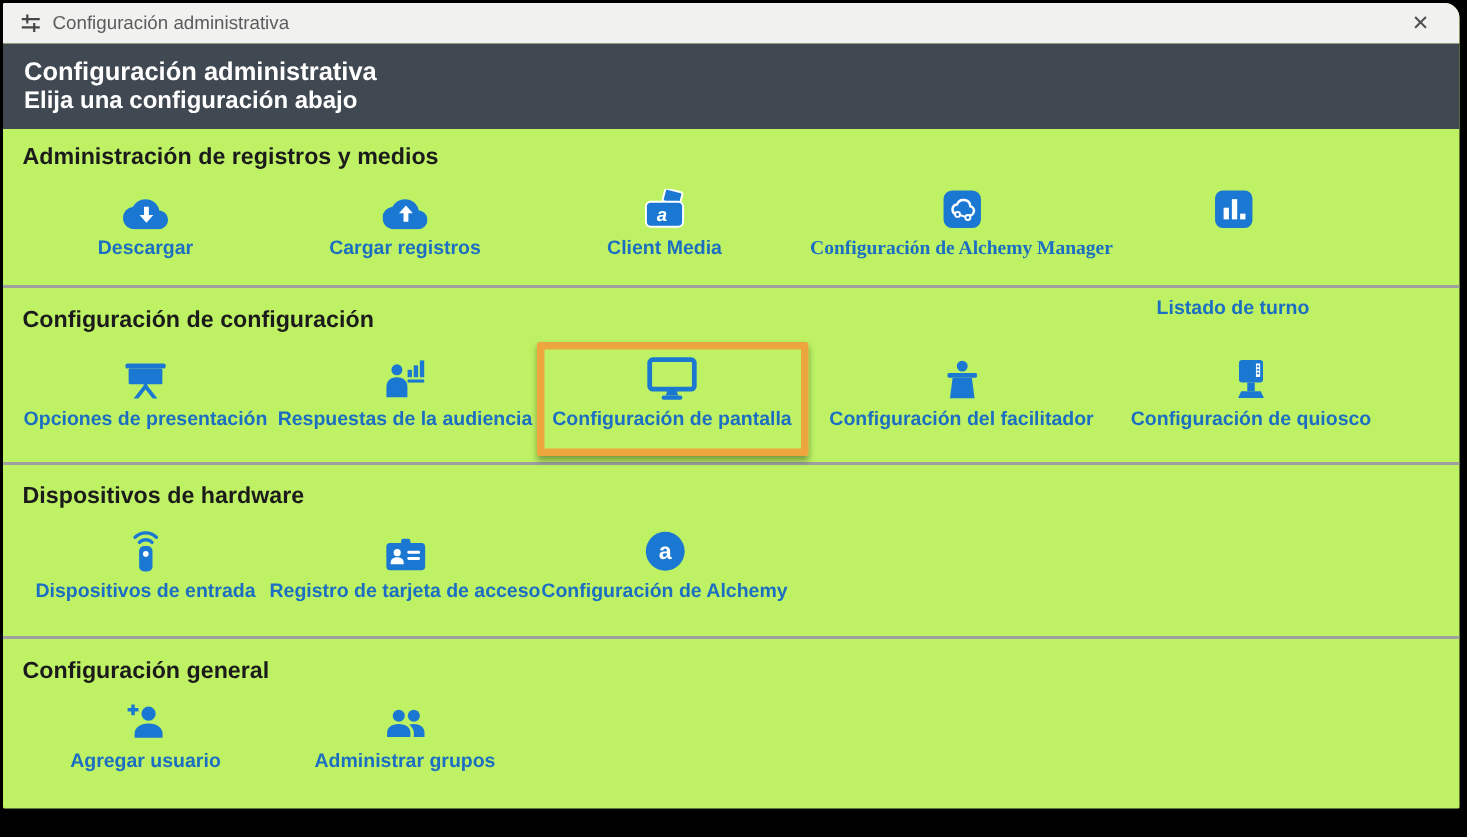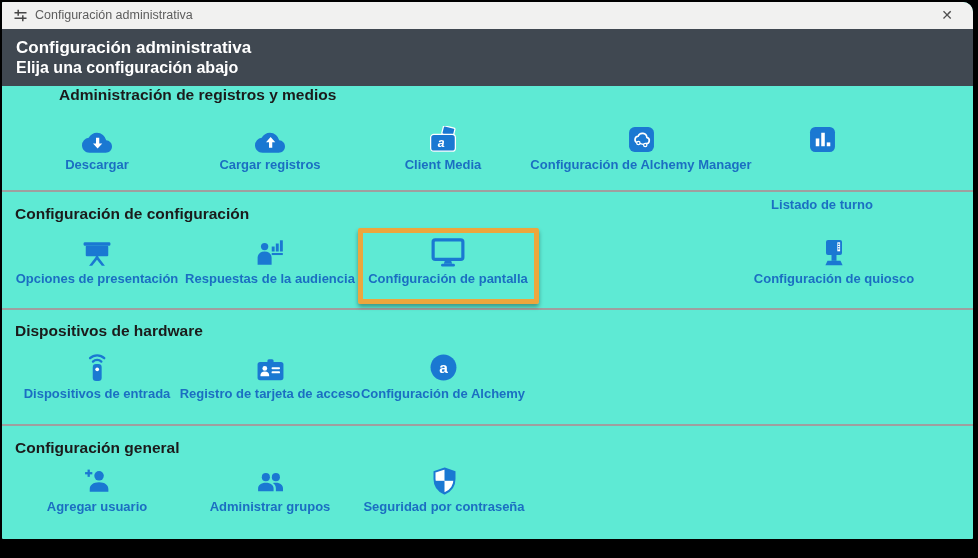--- a/index.html
+++ b/index.html
@@ -3,21 +3,21 @@
 <meta charset="utf-8">
 <style>
   * { margin:0; padding:0; box-sizing:border-box; }
   html,body { width:978px; height:558px; background:#000; overflow:hidden; }
   body { font-family:"Liberation Sans","DejaVu Sans",sans-serif; }
 
   #screen { position:relative; width:978px; height:558px; background:#000; }
 
   .window {
     position:absolute; left:2px; top:2px; width:971px; height:537px;
-    background:#5eead4; border-radius:1px 10px 1px 1px; overflow:hidden;
+    background:#bef264; border-radius:1px 10px 1px 1px; overflow:hidden;
   }
 
   
   .titlebar { position:absolute; left:0; top:0; width:100%; height:27px; background:#f1f1f0; }
   .titlebar .tb-icon { position:absolute; left:11px; top:6px; width:15px; height:15px; }
   .titlebar .tb-title { position:absolute; left:33px; top:0; line-height:27px; font-size:12.5px; color:#5c5c5c; white-space:nowrap; }
   .close-btn { position:absolute; right:16px; top:3px; width:20px; height:20px; text-align:center; line-height:20px; font-size:14px; color:#4f4f4f; cursor:default; }
 
   
   .band { position:absolute; left:0; top:27px; width:100%; height:57px; background:#404851; color:#fff; padding:8px 0 0 14px; }
@@ -59,21 +59,21 @@
       </span>
       <span class="tb-title">Configuración administrativa</span>
       <span class="close-btn">✕</span>
     </div>
 
     <div class="band">
       <div class="band-title">Configuración administrativa</div>
       <div class="band-sub">Elija una configuración abajo</div>
     </div>
 
-    <div class="section-title" style="top:84px;margin-left:44px;">Administración de registros y medios</div>
+    <div class="section-title" style="top:94px;">Administración de registros y medios</div>
 
     <div class="item" style="left:-20px; top:119px;">
       <span class="iconbox">
         <svg width="30" height="23" viewBox="0 2 24 18">
           <path fill="currentColor" d="M19.35 10.04A7.49 7.49 0 0 0 12 4C9.11 4 6.6 5.64 5.35 8.04A5.99 5.99 0 0 0 0 14c0 3.31 2.69 6 6 6h13c2.76 0 5-2.24 5-5 0-2.64-2.05-4.78-4.65-4.96z"></path>
           <path fill="#fff" d="M11.2 8h2.6v4.5h2.4L12.5 16.6 8.8 12.5h2.4z"></path>
         </svg>
       </span>
       <span class="label">Descargar</span>
     </div>
@@ -92,21 +92,21 @@
       <span class="iconbox">
         <svg width="28" height="27" viewBox="0 0 26 25">
           <rect x="12.5" y="0.8" width="11" height="8" rx="1.2" fill="currentColor" stroke="#fff" stroke-width="1.2" transform="rotate(14 18 4.8)"></rect>
           <rect x="1.5" y="7.8" width="23" height="15.5" rx="3" fill="currentColor" stroke="#fff" stroke-width="1.2"></rect>
           <text x="8.2" y="19.6" fill="#fff" font-size="11.5" font-weight="bold" font-style="italic" font-family="Liberation Sans, sans-serif">a</text>
         </svg>
       </span>
       <span class="label">Client Media</span>
     </div>
 
-    <div class="item" style="left:524px; top:119px;">
+    <div class="item" style="left:524px; top:119px;font-family:Liberation Serif, serif;">
       <span class="iconbox">
         <svg width="27" height="27" viewBox="0 0 26 26">
           <rect x="1" y="1" width="24" height="24" rx="5.5" fill="currentColor"></rect>
           <path d="M9.2 16.2a3.2 3.2 0 0 1 .5-6.3 4.4 4.4 0 0 1 8.5 1.2 3 3 0 0 1-1 5.9" fill="none" stroke="#fff" stroke-width="1.6" stroke-linecap="round"></path>
           <line x1="10.2" y1="16.4" x2="16.4" y2="18.2" stroke="#fff" stroke-width="1.3"></line>
           <circle cx="10" cy="16.3" r="1.6" fill="currentColor" stroke="#fff" stroke-width="1.2"></circle>
           <circle cx="16.6" cy="18.3" r="1.6" fill="currentColor" stroke="#fff" stroke-width="1.2"></circle>
         </svg>
       </span>
       <span class="label">Configuración de Alchemy Manager</span>
@@ -160,20 +160,30 @@
       <span class="iconbox">
         <svg width="34" height="30" viewBox="0 0 32 28">
           <rect x="2" y="2.5" width="28" height="18.5" rx="2" fill="none" stroke="currentColor" stroke-width="3"></rect>
           <path fill="currentColor" d="M13.4 21h5.2l1.3 4h-7.8z"></path>
           <rect x="9.5" y="25" width="13" height="2.6" rx="1.2" fill="currentColor"></rect>
         </svg>
       </span>
       <span class="label">Configuración de pantalla</span>
     </div>
 
+    <div class="item" style="left:524px; top:233px;">
+      <span class="iconbox">
+        <svg width="27" height="28" viewBox="0 0 26 26">
+          <circle cx="13" cy="4.4" r="3.5" fill="currentColor"></circle>
+          <rect x="3.5" y="8.8" width="19" height="3" rx="1" fill="currentColor"></rect>
+          <path fill="currentColor" d="M6.8 12H19.2l1.7 13H5.1z"></path>
+        </svg>
+      </span>
+      <span class="label">Configuración del facilitador</span>
+    </div>
 
     <div class="item" style="left:717px; top:233px;">
       <span class="iconbox">
         <svg width="30" height="29" viewBox="0 0 30 28">
           <rect x="7" y="1.5" width="16" height="15" rx="2" fill="currentColor"></rect>
           <rect x="18.3" y="3.8" width="2.8" height="9" fill="#fff"></rect>
           <rect x="18.9" y="5.2" width="1.6" height="1.1" fill="currentColor"></rect>
           <rect x="18.9" y="7.5" width="1.6" height="1.1" fill="currentColor"></rect>
           <rect x="18.9" y="9.8" width="1.6" height="1.1" fill="currentColor"></rect>
           <rect x="12.5" y="16.5" width="5" height="5.8" fill="currentColor"></rect>
@@ -246,33 +256,15 @@
         <svg width="31" height="25" viewBox="0 0 30 24">
           <circle cx="10.5" cy="6.8" r="3.9" fill="currentColor"></circle>
           <circle cx="20.2" cy="6.8" r="3.9" fill="currentColor"></circle>
           <path fill="currentColor" d="M10.5 12.2c-4.8 0-7.5 2.4-7.5 5.5V20.5h15v-2.8c0-3.1-2.7-5.5-7.5-5.5z"></path>
           <path fill="currentColor" d="M20.2 12.2c-1.1 0-2.1.1-3 .4 1.9 1.3 3 3.1 3 5.1v2.8h6.9v-2.8c0-3.1-2.4-5.5-6.9-5.5z"></path>
         </svg>
       </span>
       <span class="label">Administrar grupos</span>
     </div>
 
-    <div class="item" style="left:327px; top:461px;">
-      <span class="iconbox">
-        <svg width="27" height="28" viewBox="0 0 26 28">
-          <defs>
-            <clipPath id="shieldclip">
-              <path d="M13 1.5l10 3.4v7.1c0 6.8-4 12-10 14.5C7 24 3 18.8 3 12V4.9z"></path>
-            </clipPath>
-          </defs>
-          <path d="M13 1.5l10 3.4v7.1c0 6.8-4 12-10 14.5C7 24 3 18.8 3 12V4.9z" fill="#fff"></path>
-          <g clip-path="url(#shieldclip)">
-            <rect x="13" y="0" width="13" height="13.8" fill="currentColor"></rect>
-            <rect x="0" y="13.8" width="13" height="14.2" fill="currentColor"></rect>
-          </g>
-          <path d="M13 1.5l10 3.4v7.1c0 6.8-4 12-10 14.5C7 24 3 18.8 3 12V4.9z" fill="none" stroke="currentColor" stroke-width="2"></path>
-        </svg>
-      </span>
-      <span class="label">Seguridad por contraseña</span>
-    </div>
 
   </div>
 </div>
 
 </body></html>

